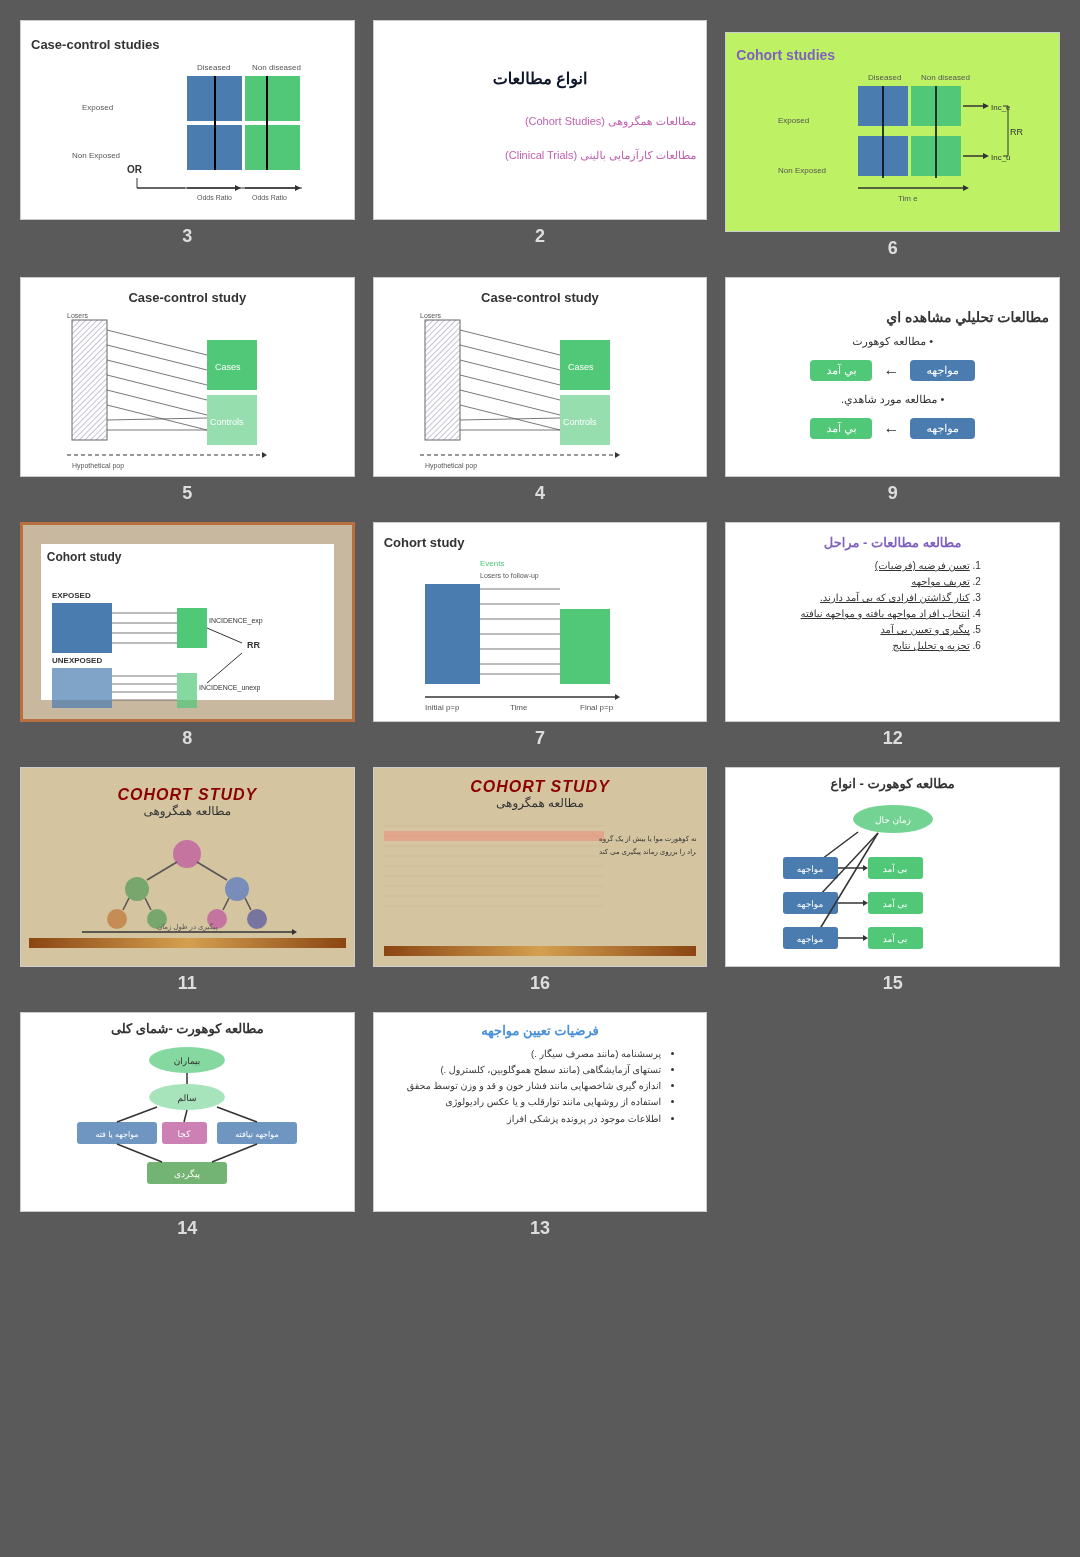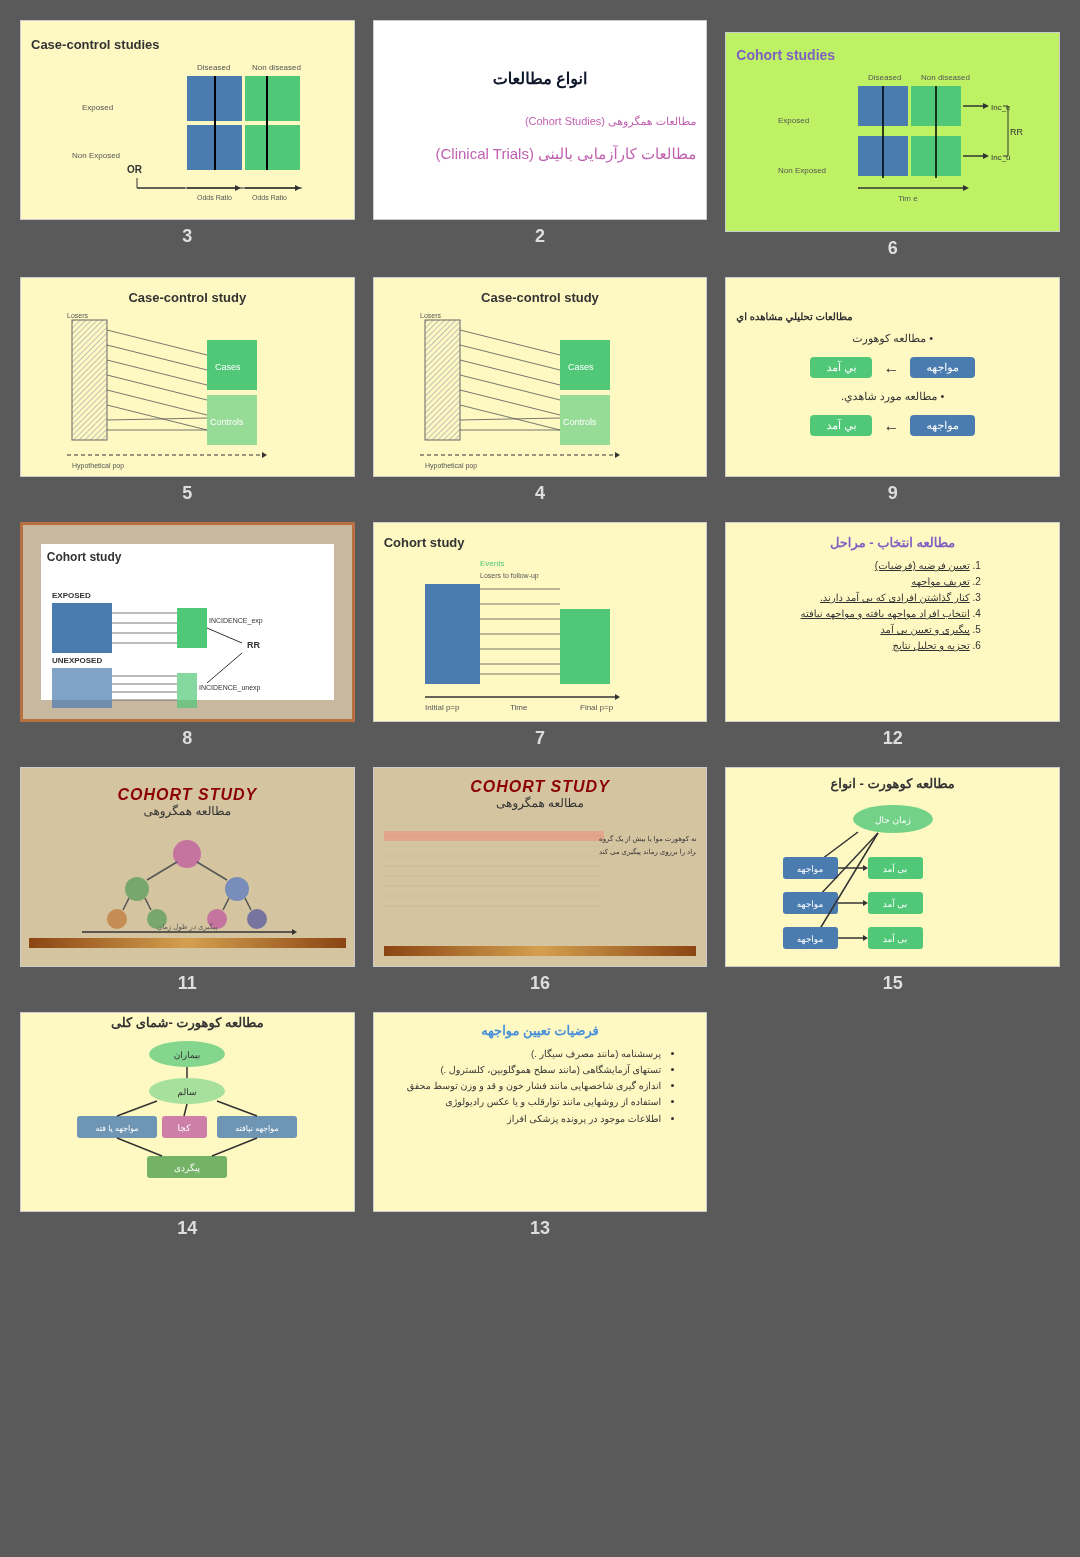--- a/index.html
+++ b/index.html
@@ -15,21 +15,21 @@
       grid-template-columns: repeat(3, 1fr);
       gap: 18px;
     }
     .slide-wrapper {
       display: flex;
       flex-direction: column;
       align-items: center;
       gap: 6px;
     }
     .slide {
-      background: #fef9c3;
+      background: #ffffff;
       border: 1px solid #ccc;
       width: 100%;
       height: 200px;
       overflow: hidden;
       position: relative;
       display: flex;
       flex-direction: column;
       align-items: center;
       justify-content: center;
       padding: 10px;
@@ -138,21 +138,21 @@
     <div class="slide-number">3</div>
   </div>
 
   <div class="slide-wrapper">
     <div class="slide slide-2">
       <div class="title-blue">انواع مطالعات</div>
       <div style="margin:8px 0;direction:rtl;width:100%;">
         <span style="color:#c060b0;font-size:11px;text-align:center;">مطالعات همگروهی (Cohort Studies)</span>
       </div>
       <div style="margin:8px 0;direction:rtl;width:100%;">
-        <span style="color:#c060b0;font-size:15px;margin-top:36px;">مطالعات کارآزمایی بالینی (Clinical Trials)</span>
+        <span style="color:#c060b0;font-size:11px;margin-top:36px;">مطالعات کارآزمایی بالینی (Clinical Trials)</span>
       </div>
     </div>
     <div class="slide-number">2</div>
   </div>
 
 
   <div class="slide-wrapper">
     <div class="slide slide-6">
       <div style="color:#8060c0;font-size:14px;font-weight:bold;align-self:flex-start;margin-bottom:5px;">Cohort studies</div>
       <svg width="240" height="150">
@@ -261,21 +261,21 @@
         <line x1="0" y1="145" x2="195" y2="145" stroke="#333" stroke-width="1" stroke-dasharray="4,3"></line>
         <polygon points="195,142 200,145 195,148" fill="#333"></polygon>
         <text x="5" y="158" font-size="7" fill="#555">Hypothetical pop</text>
       </svg>
     </div>
     <div class="slide-number">4</div>
   </div>
 
   <div class="slide-wrapper">
     <div class="slide" style="direction:rtl;">
-      <div style="font-size:10px;font-weight:bold;color:#333;margin-bottom:10px;text-align:left;width:100%;">مطالعات تحليلي مشاهده اي</div>
+      <div style="font-size:14px;font-weight:bold;color:#333;margin-bottom:10px;text-align:right;width:100%;">مطالعات تحليلي مشاهده اي</div>
       <div style="font-size:11px;color:#333;margin-bottom:5px;">
         • <span>مطالعه کوهورت</span>
       </div>
       <div style="display:flex;align-items:center;gap:8px;margin:4px 0;direction:rtl;">
         <div class="box-blue">مواجهه</div>
         <span style="font-size:16px;color:#333;">←</span>
         <div class="box-green">بي آمد</div>
       </div>
       <div style="font-size:11px;color:#333;margin:5px 0;">
         • <span>مطالعه مورد شاهدي.</span>
@@ -355,21 +355,21 @@
         <text x="5" y="156" font-size="8" fill="#555">Initial p=p</text>
         <text x="160" y="156" font-size="8" fill="#555">Final p=p</text>
         <text x="90" y="156" font-size="8" fill="#555">Time</text>
       </svg>
     </div>
     <div class="slide-number">7</div>
   </div>
 
   <div class="slide-wrapper">
     <div class="slide" style="direction:rtl;justify-content:flex-start;padding-top:12px;">
-      <div style="font-size:13px;font-weight:bold;color:#8060c0;text-align:center;width:100%;margin-bottom:8px;">مطالعه انتخاب - مراحل</div>
+      <div style="font-size:13px;font-weight:bold;color:#8060c0;text-align:center;width:100%;margin-bottom:8px;">مطالعه مطالعات - مراحل</div>
       <ol style="direction:rtl;text-align:right;font-size:10px;color:#333;padding-right:15px;line-height:1.6;text-decoration:underline;">
         <li>تعیین فرضیه (فرضیات)</li>
         <li>تعریف مواجهه</li>
         <li>کنار گذاشتن افرادی که بی آمد دارند.</li>
         <li>انتخاب افراد مواجهه یافته و مواجهه نیافته</li>
         <li>پیگیری و تعیین بی آمد</li>
         <li>تجزیه و تحلیل نتایج</li>
       </ol>
     </div>
     <div class="slide-number">12</div>
@@ -470,21 +470,21 @@
         <line x1="60" y1="141" x2="85" y2="141" stroke="#333" stroke-width="1.5"></line>
         <polygon points="85,138 90,141 85,144" fill="#333"></polygon>
         <rect x="90" y="130" width="55" height="22" rx="3" fill="#50c878"></rect>
         <text x="117" y="145" font-size="9" fill="white" text-anchor="middle">بی آمد</text>
       </svg>
     </div>
     <div class="slide-number">15</div>
   </div>
 
   <div class="slide-wrapper">
-    <div class="slide" style="direction:rtl;justify-content:flex-start;padding-top:2px;">
+    <div class="slide" style="direction:rtl;justify-content:flex-start;padding-top:8px;">
       <div style="font-size:13px;font-weight:bold;color:#333;text-align:center;width:100%;margin-bottom:6px;">مطالعه کوهورت -شمای کلی</div>
       <svg width="230" height="155">
 
         <ellipse cx="115" cy="18" rx="38" ry="13" fill="#50c878" opacity="0.7"></ellipse>
         <text x="115" y="22" font-size="9" fill="#333" text-anchor="middle">بیماران</text>
 
         <ellipse cx="115" cy="55" rx="38" ry="13" fill="#50c878" opacity="0.5"></ellipse>
         <text x="115" y="59" font-size="9" fill="#333" text-anchor="middle">سالم</text>
 
         <line x1="115" y1="31" x2="115" y2="42" stroke="#333" stroke-width="1.5"></line>

